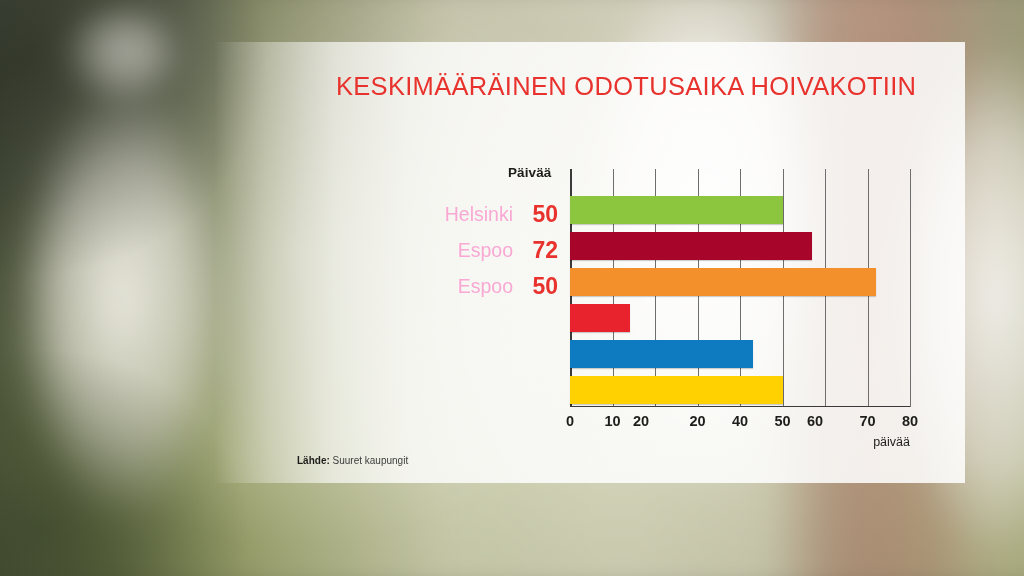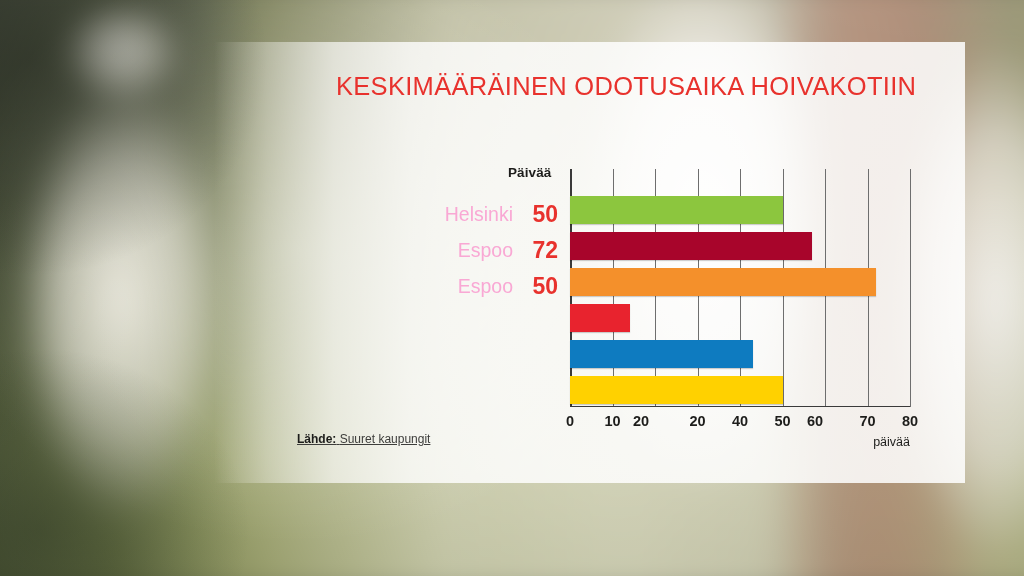--- a/index.html
+++ b/index.html
@@ -214,25 +214,24 @@
     top: 275px;
     transform: translateX(-100%);
     font-size: 12.5px;
     color: #1d1d1b;
   }
 
   
   .source {
     position: absolute;
     left: 297px;
-    top: 432px;
-    font-size: 12px;
+    top: 455px;
+    font-size: 10px;
     color: #3d3d3b;
     white-space: nowrap;
-    text-decoration: underline;
   }
   .source b { font-weight: bold; color: #1d1d1b; }
 </style>
 </head>
 <body>
 
 <div id="stage">
 
   <div class="bg-base"></div>
   <div class="bg-veil"></div>

